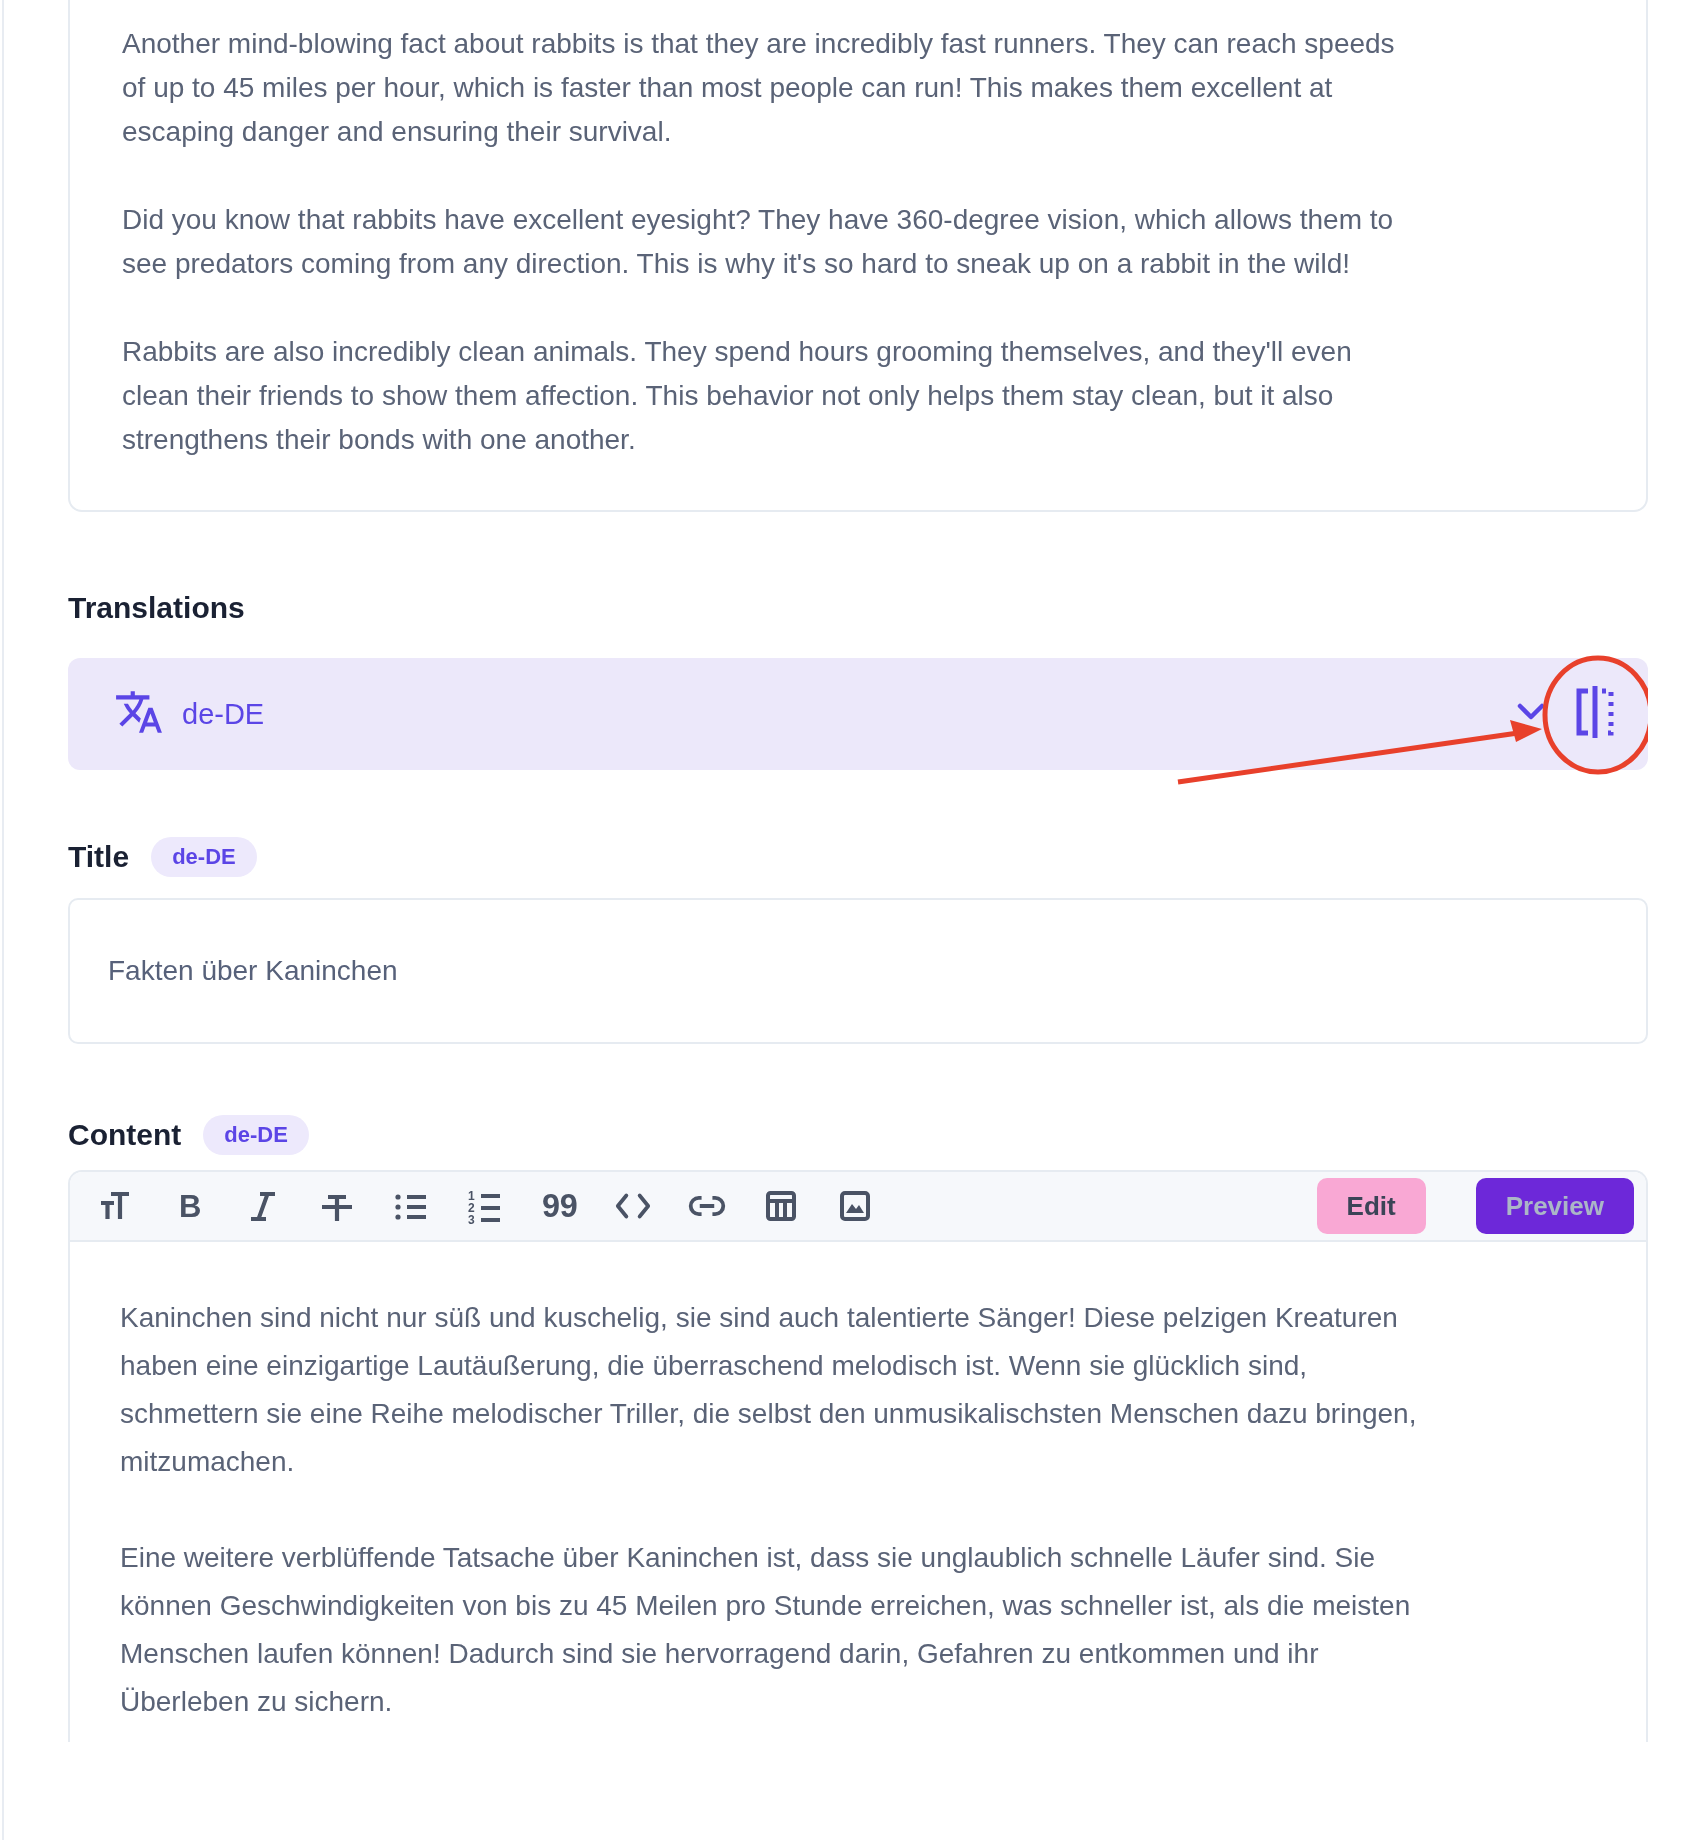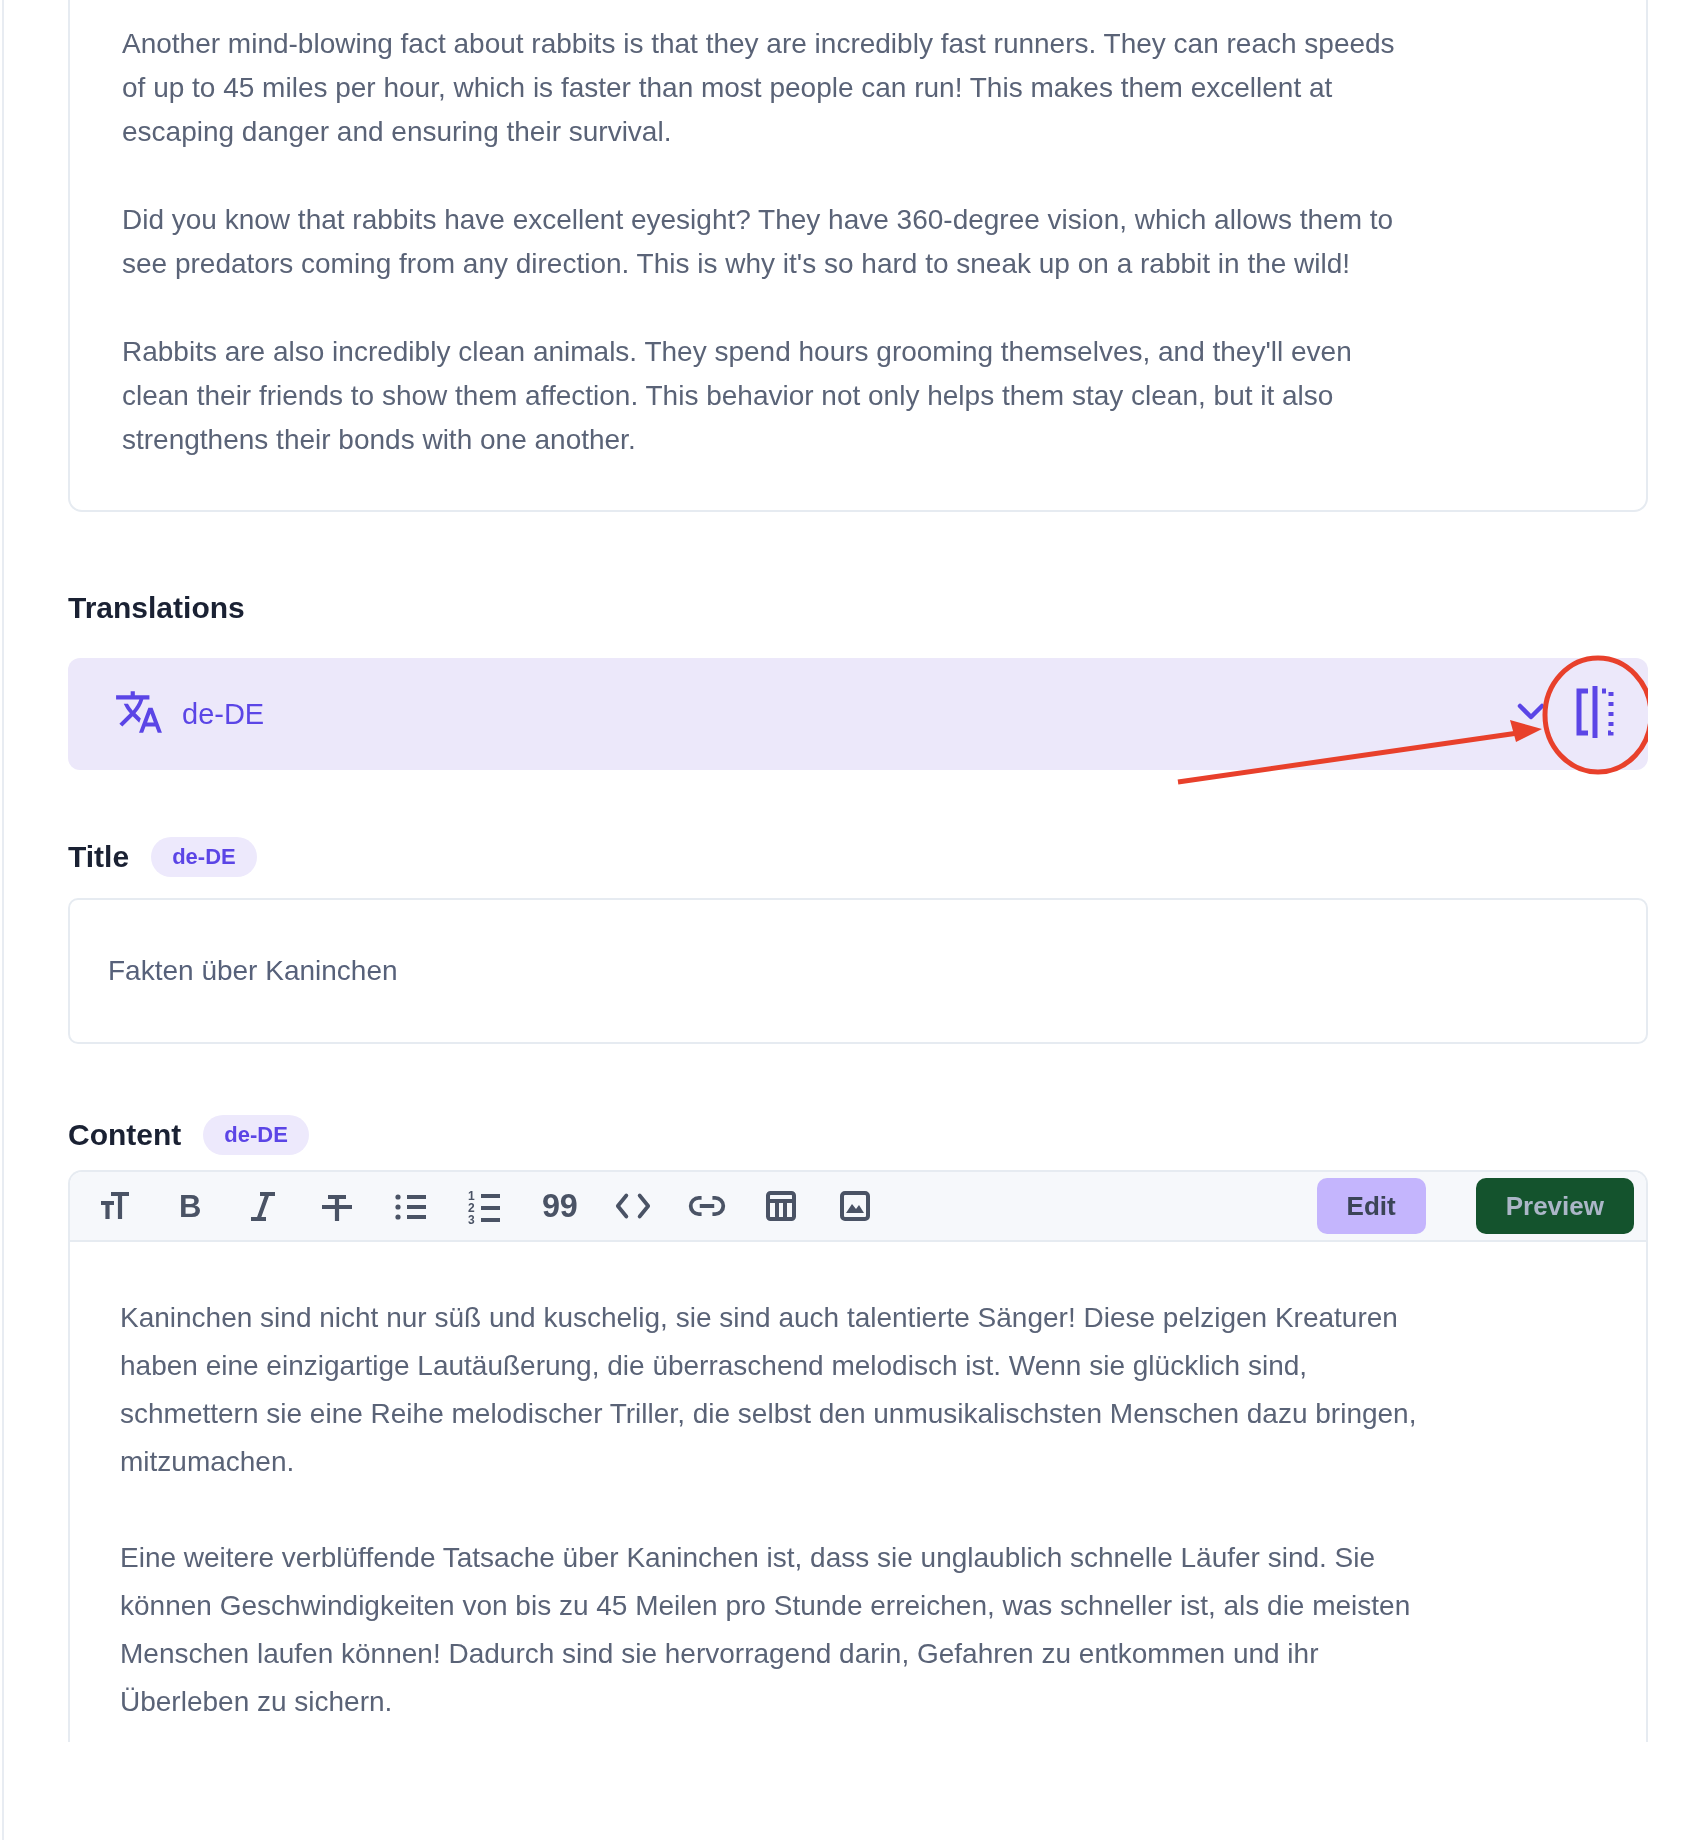--- a/index.html
+++ b/index.html
@@ -121,22 +121,22 @@
   }
   .tb-btn svg{display:block;}
   .tb-spacer{margin-left:auto;}
   .mode-btn{
     border:none;border-radius:10px;
     font-family:inherit;
     font-size:26px;font-weight:600;
     padding:0 30px;height:56px;
     display:flex;align-items:center;
   }
-  .mode-btn.edit{background:#c4b5fd;color:#3B4457;margin-right:14px;}
-  .mode-btn.preview{background:#14532d;color:#ABB6C7;}
+  .mode-btn.edit{background:#f9a8d4;color:#3B4457;margin-right:14px;}
+  .mode-btn.preview{background:#6d28d9;color:#ABB6C7;}
   .editor-body{
     padding:52px 50px;
   }
   .editor-body p{
     margin:0 0 48px 0;
     font-size:28px;line-height:48px;
     color:#5A6377;
     max-width:1330px;
   }
 </style>

